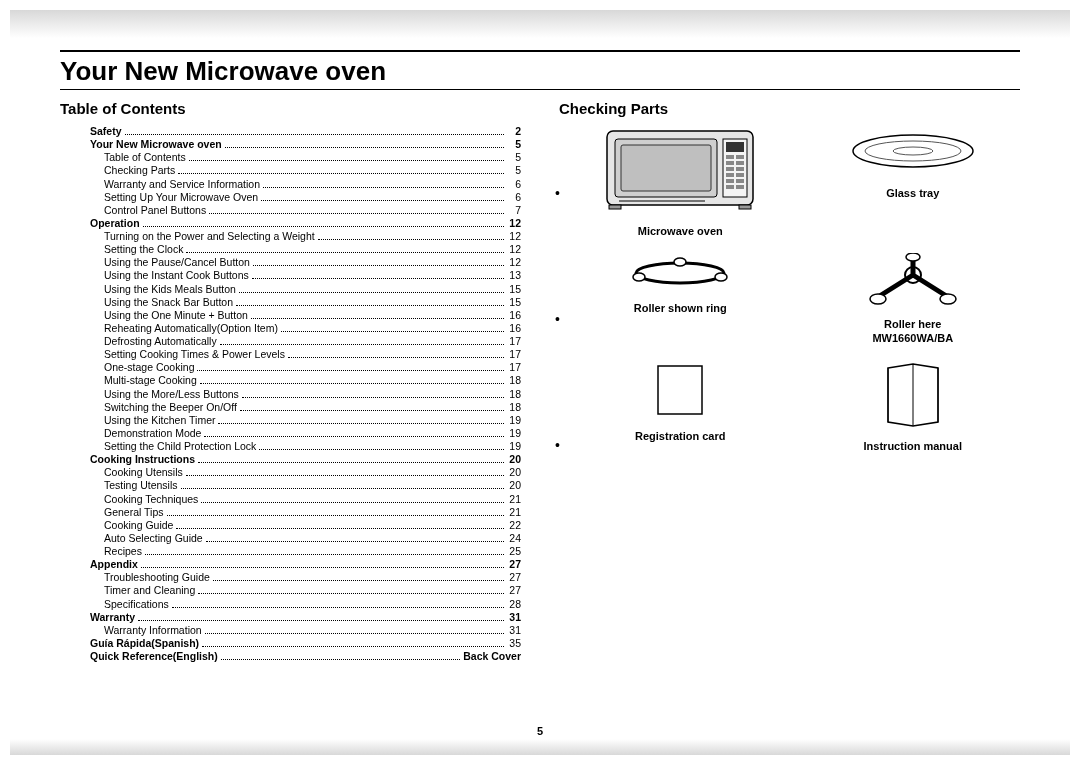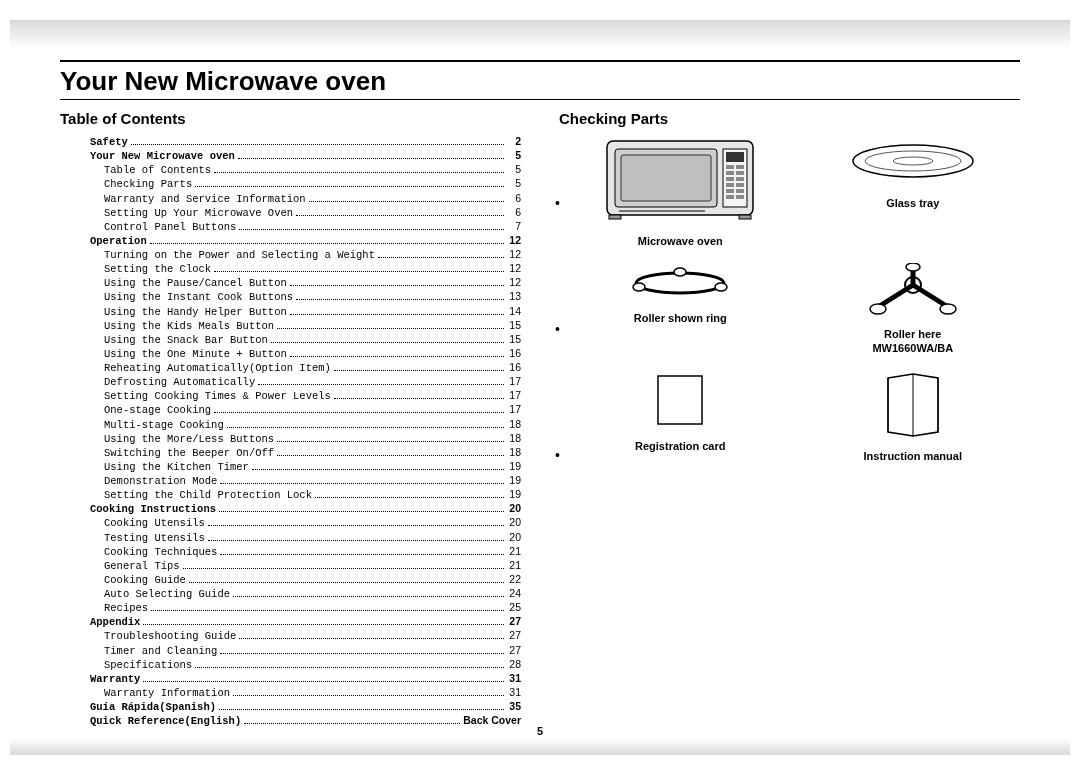--- a/index.html
+++ b/index.html
@@ -7,21 +7,21 @@
     padding: 0;
     background: #fff;
     font-family: Arial, Helvetica, sans-serif;
     font-size: 10.5px;
     color: #000;
   }
   .page {
     width: 1080px;
     height: 763px;
     box-sizing: border-box;
-    padding: 20px 60px 0 60px;
+    padding: 10px 60px 0 60px;
     position: relative;
   }
   .shadow-top {
     height: 28px;
     background: linear-gradient(#d8d8d8, #fff);
     margin: 0 -50px 0 -50px;
   }
   .shadow-bottom {
     position: absolute;
     left: 10px; right: 10px; bottom: 8px;
@@ -50,21 +50,21 @@
   }
   .toc { padding-left: 30px; }
   .toc-line, .toc-sub-line {
     display: flex;
     align-items: baseline;
     white-space: nowrap;
     line-height: 1.25;
   }
   .toc-line { font-weight: bold; font-size: 10.5px; }
   .toc-sub-line { font-weight: normal; font-size: 10.5px; padding-left: 14px; }
-  .toc-label { flex: 0 0 auto; font-family: Liberation Mono, monospace; }
+  .toc-label { flex: 0 0 auto; }
   .toc-dots {
     flex: 1 1 auto;
     border-bottom: 1px dotted #000;
     margin: 0 3px 2px 3px;
     height: 0;
   }
   .toc-page { flex: 0 0 auto; text-align: right; min-width: 14px; }
   .cp-intro { text-align: justify; margin: 0 0 16px 0; line-height: 1.25; }
   .parts-wrap { position: relative; padding-left: 14px; }
   .bullets {
@@ -172,25 +172,20 @@
             <span class="toc-label">Using the Pause/Cancel Button</span>
             <span class="toc-dots"></span>
             <span class="toc-page">12</span>
           </div>
           <div class="toc-sub-line">
             <span class="toc-label">Using the Instant Cook Buttons</span>
             <span class="toc-dots"></span>
             <span class="toc-page">13</span>
           </div>
           <div class="toc-sub-line">
-            <span class="toc-label">Using the Handy Helper Button</span>
-            <span class="toc-dots"></span>
-            <span class="toc-page">14</span>
-          </div>
-          <div class="toc-sub-line">
             <span class="toc-label">Using the Kids Meals Button</span>
             <span class="toc-dots"></span>
             <span class="toc-page">15</span>
           </div>
           <div class="toc-sub-line">
             <span class="toc-label">Using the Snack Bar Button</span>
             <span class="toc-dots"></span>
             <span class="toc-page">15</span>
           </div>
           <div class="toc-sub-line">
@@ -314,21 +309,21 @@
             <span class="toc-page" style="font-weight: bold;">31</span>
           </div>
           <div class="toc-sub-line">
             <span class="toc-label">Warranty Information</span>
             <span class="toc-dots"></span>
             <span class="toc-page">31</span>
           </div>
           <div class="toc-line">
             <span class="toc-label">Guía Rápida(Spanish)</span>
             <span class="toc-dots"></span>
-            <span class="toc-page" style="font-weight: bold;">35</span>
+            <span class="toc-page" style="font-weight: normal;">35</span>
           </div>
           <div class="toc-line">
             <span class="toc-label">Quick Reference(English)</span>
             <span class="toc-dots"></span>
             <span class="toc-page" style="font-weight: bold;">Back Cover</span>
           </div>
         </div>
     </div>
 
     <div class="col">

